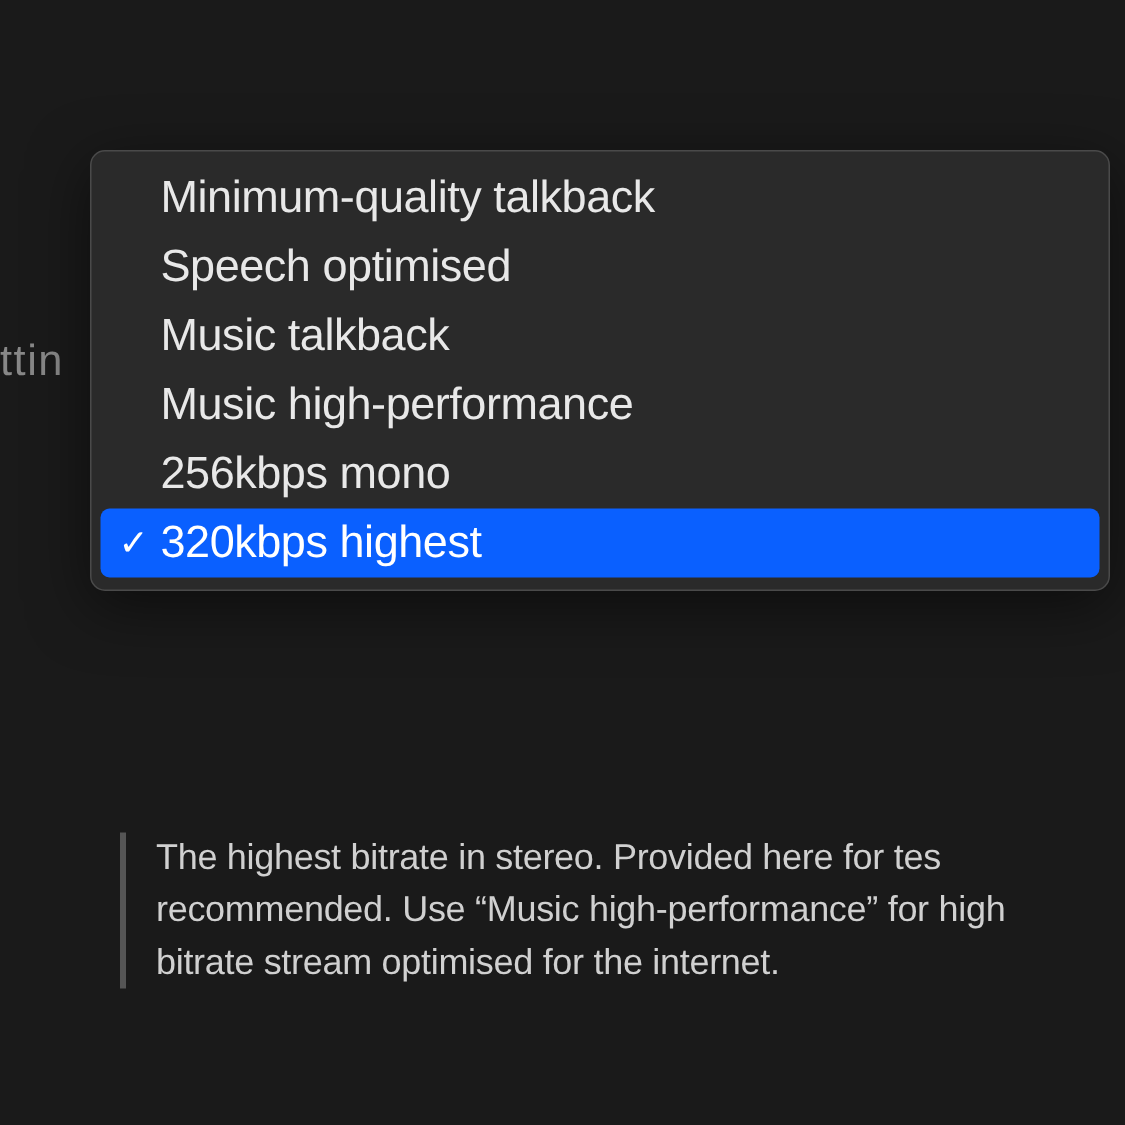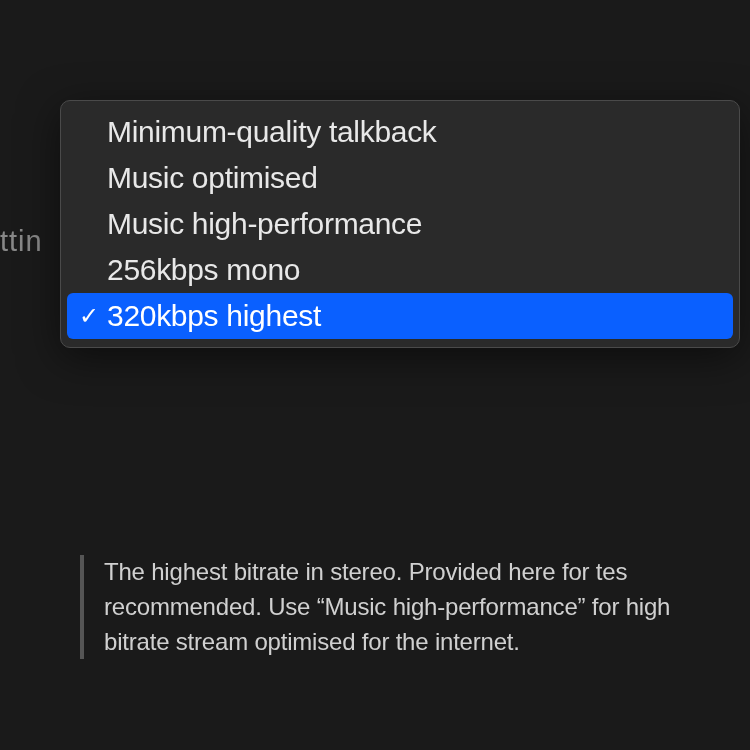--- a/index.html
+++ b/index.html
@@ -92,21 +92,24 @@
 <div class="background-text">ttin</div>
 
 <div class="edge-marker"></div>
 <div class="edge-marker2"></div>
 
 <div class="dropdown">
   <div class="dropdown-item">
     <span>Minimum-quality talkback</span>
   </div>
   <div class="dropdown-item">
-    <span>Music optimised</span>
+    <span>Speech optimised</span>
+  </div>
+  <div class="dropdown-item">
+    <span>Music talkback</span>
   </div>
   <div class="dropdown-item">
     <span>Music high-performance</span>
   </div>
   <div class="dropdown-item">
     <span>256kbps mono</span>
   </div>
   <div class="dropdown-item selected">
     <span class="checkmark">✓</span>
     <span>320kbps highest</span>

